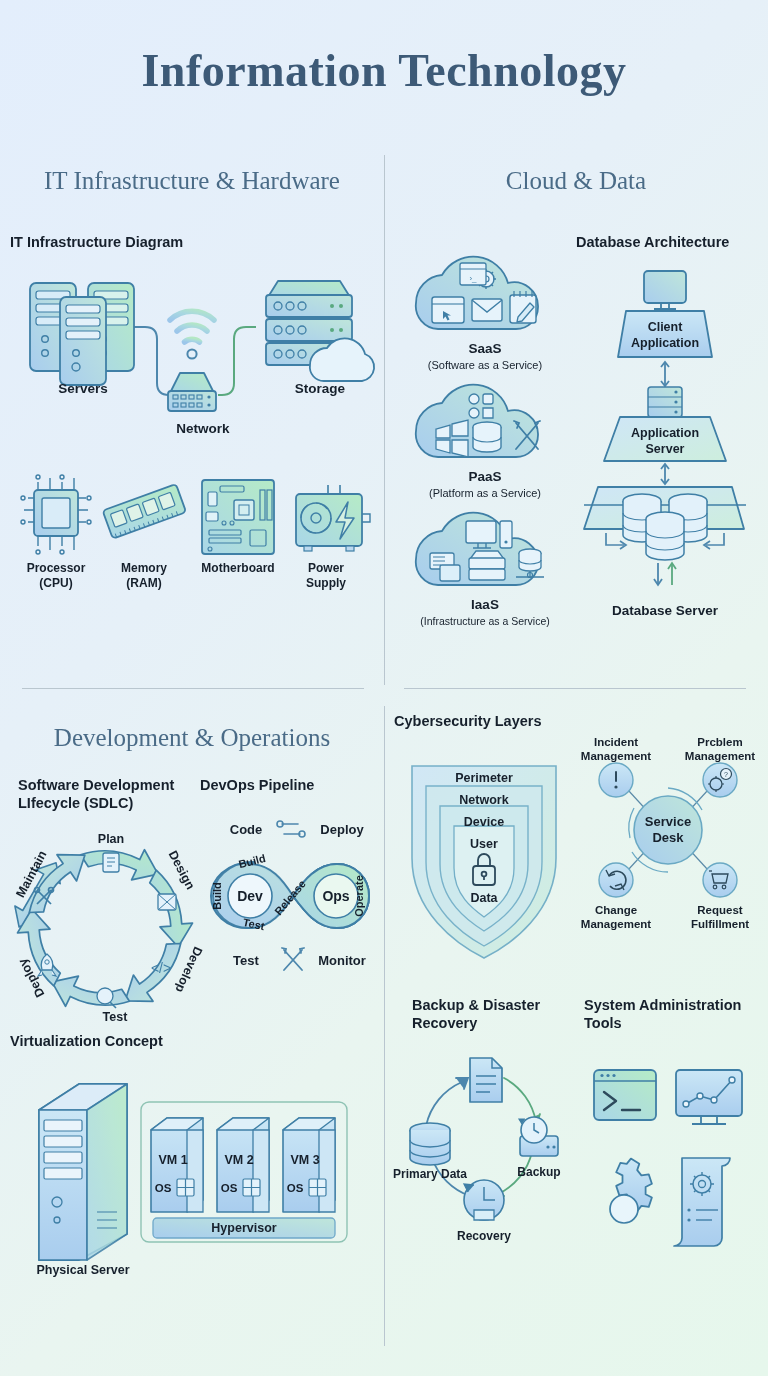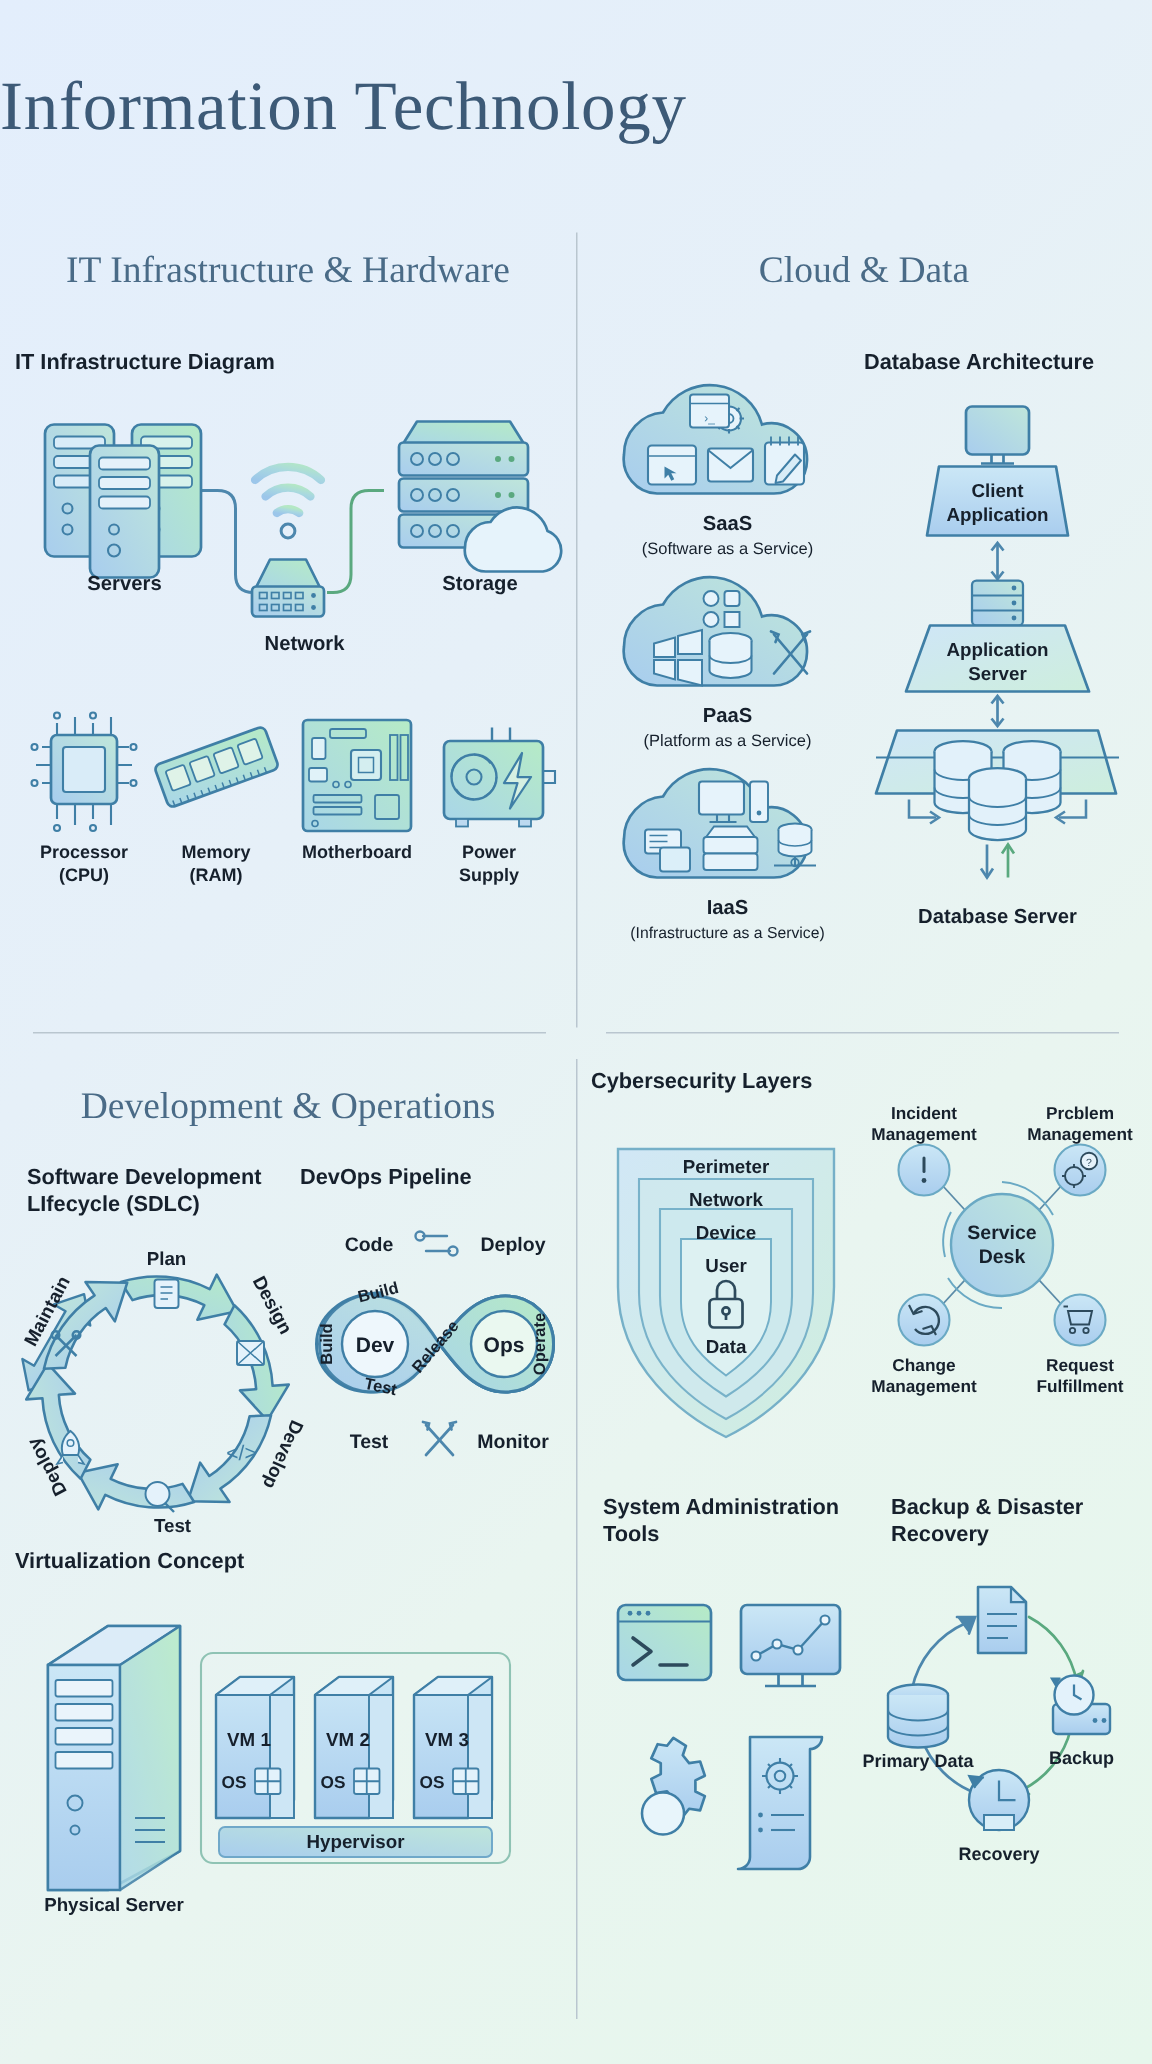--- a/index.html
+++ b/index.html
@@ -10,23 +10,24 @@
     height: 1376px;
     font-family: "Liberation Sans", sans-serif;
     background: linear-gradient(135deg, #e3eefc 0%, #e6f0f8 35%, #e9f5f0 65%, #e6f7ec 100%);
     position: relative;
     overflow: hidden;
     color: #1b2430;
   }
 
   
   .main-title {
+    text-align: center;
     font-family: "Liberation Serif", serif;
     font-size: 46px;
-    font-weight: 400;
+    font-weight: 700;
     color: #3d5a77;
     letter-spacing: .5px;
     padding-top: 48px;
     line-height: 1;
   }
 
   
   .grid {
     position: absolute;
     top: 145px; left: 0;
@@ -52,21 +53,21 @@
   }
   .sub-title {
     text-align: left;
     font-size: 14.5px;
     font-weight: bold;
     color: #16202c;
     line-height: 1.25;
   }
 
   svg { display: block; overflow: visible; }
-  .row { display: flex; align-items: flex-start; }
+  .row { display: flex; justify-content: center; align-items: flex-start; }
 
   .col-pair { display: flex; }
   .col-pair > div { flex: 1; }
 </style>
 </head>
 <body>
 
 <svg width="0" height="0" style="position:absolute">
   <defs>
     <linearGradient id="gBG" x1="0" y1="1" x2="1" y2="0">
@@ -661,60 +662,20 @@
           <text x="40" y="196" text-anchor="middle" font-size="11.5" font-weight="bold" font-family="Liberation Sans, sans-serif" fill="#16202c">Change</text>
           <text x="40" y="210" text-anchor="middle" font-size="11.5" font-weight="bold" font-family="Liberation Sans, sans-serif" fill="#16202c">Management</text>
           <text x="144" y="196" text-anchor="middle" font-size="11.5" font-weight="bold" font-family="Liberation Sans, sans-serif" fill="#16202c">Request</text>
           <text x="144" y="210" text-anchor="middle" font-size="11.5" font-weight="bold" font-family="Liberation Sans, sans-serif" fill="#16202c">Fulfillment</text>
         </svg>
       </div>
     </div>
 
     <div class="col-pair" style="margin-top:24px">
       <div>
-        <div class="sub-title" style="padding:0 8px">System Administration Tools</div>
-        <svg width="182" height="200" viewBox="0 0 182 200" style="margin-top:22px">
-          <g>
-            <rect x="18" y="16" width="62" height="50" rx="5" fill="url(#gGreen)" stroke="#3f7fa6" stroke-width="1.8"></rect>
-            <path d="M18 27 h62" stroke="#3f7fa6" stroke-width="1.3"></path>
-            <circle cx="26" cy="21.5" r="1.6" fill="#3f7fa6"></circle>
-              <circle cx="32" cy="21.5" r="1.6" fill="#3f7fa6"></circle>
-              <circle cx="38" cy="21.5" r="1.6" fill="#3f7fa6"></circle>
-            <path d="M28 38 l12 9 -12 9" fill="none" stroke="#2d4a5c" stroke-width="2.4" stroke-linejoin="round" stroke-linecap="round"></path>
-            <path d="M46 56 h18" stroke="#2d4a5c" stroke-width="2.4" stroke-linecap="round"></path>
-          </g>
-          <g>
-            <rect x="100" y="16" width="66" height="46" rx="4" fill="url(#gV)" stroke="#3f7fa6" stroke-width="1.8"></rect>
-            <path d="M125 62 v8 h16 v-8 M116 70 h34" fill="none" stroke="#3f7fa6" stroke-width="1.8"></path>
-            <path d="M110 50 L124 42 L138 46 L156 26" fill="none" stroke="#3f7fa6" stroke-width="1.6"></path>
-            <circle cx="110" cy="50" r="3" fill="#eaf5fc" stroke="#3f7fa6" stroke-width="1.4"></circle>
-            <circle cx="124" cy="42" r="3" fill="#eaf5fc" stroke="#3f7fa6" stroke-width="1.4"></circle>
-            <circle cx="138" cy="46" r="3" fill="#eaf5fc" stroke="#3f7fa6" stroke-width="1.4"></circle>
-            <circle cx="156" cy="26" r="3" fill="#eaf5fc" stroke="#3f7fa6" stroke-width="1.4"></circle>
-          </g>
-          <g>
-            <path d="M48 96 l6 1 4 -5 8 5 -2 6 4 5 7 -1 3 9 -6 3 0 7 6 3 -3 9 -7 -1 -4 5 -8 -5 2 -6 -4 -5 -7 1 -3 -9 6 -3 0 -7 -6 -3 Z" transform="translate(-6,8) scale(1.05)" fill="url(#gV)" stroke="#3f7fa6" stroke-width="1.7" stroke-linejoin="round"></path>
-            <circle cx="48" cy="155" r="14" fill="#e8f5fb" stroke="#3f7fa6" stroke-width="1.7"></circle>
-          </g>
-          <g>
-            <path d="M106 104 h48 a8 8 0 0 1 -8 8 v72 a8 8 0 0 1 -8 8 h-40 a8 8 0 0 0 8 -8 Z" fill="url(#gV)" stroke="#3f7fa6" stroke-width="1.7" stroke-linejoin="round"></path>
-            <circle cx="126" cy="130" r="9" fill="none" stroke="#3f7fa6" stroke-width="1.5"></circle>
-            <circle cx="126" cy="130" r="3.5" fill="none" stroke="#3f7fa6" stroke-width="1.3"></circle>
-            <g stroke="#3f7fa6" stroke-width="1.4">
-                <path d="M126 118 v3 M126 139 v3 M114 130 h3 M135 130 h3 M118 122 l2 2 M132 136 l2 2 M134 122 l-2 2 M120 136 l-2 2"></path>
-              </g>
-            <circle cx="113" cy="156" r="1.6" fill="#3f7fa6"></circle>
-              <path d="M120 156 h22" stroke="#3f7fa6" stroke-width="1.4"></path>
-            <circle cx="113" cy="166" r="1.6" fill="#3f7fa6"></circle>
-              <path d="M120 166 h16" stroke="#3f7fa6" stroke-width="1.4"></path>
-          </g>
-        </svg>
-      </div>
-
-      <div>
         <div class="sub-title" style="padding:0 18px">Backup &amp; Disaster Recovery</div>
         <svg width="182" height="210" viewBox="0 0 182 210" style="margin-top:10px">
           <g fill="none" stroke-width="1.8" stroke-linecap="round">
             <path d="M110 36 a62 62 0 0 1 32 44" stroke="#5aa97f"></path>
               <path d="M146 72 l-4 12 -10 -6" fill="#5aa97f" stroke="#5aa97f"></path>
             <path d="M138 110 a62 62 0 0 1 -34 42" stroke="#5aa97f"></path>
               <path d="M100 144 l-2 12 12 -2" fill="#5aa97f" stroke="#5aa97f"></path>
             <path d="M76 154 a62 62 0 0 1 -38 -38" stroke="#4d87ad"></path>
               <path d="M42 122 l-6 -10 12 -2" fill="#4d87ad" stroke="#4d87ad"></path>
             <path d="M32 84 a62 62 0 0 1 36 -44" stroke="#4d87ad"></path>
@@ -742,16 +703,56 @@
           <g>
             <ellipse cx="36" cy="88" rx="20" ry="7" fill="url(#gV)" stroke="#3f7fa6" stroke-width="1.6"></ellipse>
             <path d="M16 88 v28 a20 7 0 0 0 40 0 v-28" fill="url(#gV)" stroke="#3f7fa6" stroke-width="1.6"></path>
             <path d="M16 98 a20 7 0 0 0 40 0 M16 108 a20 7 0 0 0 40 0" fill="none" stroke="#3f7fa6" stroke-width="1.3"></path>
           </g>
           <text x="36" y="136" text-anchor="middle" font-size="12" font-weight="bold" font-family="Liberation Sans, sans-serif" fill="#16202c">Primary Data</text>
           <text x="145" y="134" text-anchor="middle" font-size="12" font-weight="bold" font-family="Liberation Sans, sans-serif" fill="#16202c">Backup</text>
           <text x="90" y="198" text-anchor="middle" font-size="12" font-weight="bold" font-family="Liberation Sans, sans-serif" fill="#16202c">Recovery</text>
         </svg>
       </div>
+
+      <div>
+        <div class="sub-title" style="padding:0 8px">System Administration Tools</div>
+        <svg width="182" height="200" viewBox="0 0 182 200" style="margin-top:22px">
+          <g>
+            <rect x="18" y="16" width="62" height="50" rx="5" fill="url(#gGreen)" stroke="#3f7fa6" stroke-width="1.8"></rect>
+            <path d="M18 27 h62" stroke="#3f7fa6" stroke-width="1.3"></path>
+            <circle cx="26" cy="21.5" r="1.6" fill="#3f7fa6"></circle>
+              <circle cx="32" cy="21.5" r="1.6" fill="#3f7fa6"></circle>
+              <circle cx="38" cy="21.5" r="1.6" fill="#3f7fa6"></circle>
+            <path d="M28 38 l12 9 -12 9" fill="none" stroke="#2d4a5c" stroke-width="2.4" stroke-linejoin="round" stroke-linecap="round"></path>
+            <path d="M46 56 h18" stroke="#2d4a5c" stroke-width="2.4" stroke-linecap="round"></path>
+          </g>
+          <g>
+            <rect x="100" y="16" width="66" height="46" rx="4" fill="url(#gV)" stroke="#3f7fa6" stroke-width="1.8"></rect>
+            <path d="M125 62 v8 h16 v-8 M116 70 h34" fill="none" stroke="#3f7fa6" stroke-width="1.8"></path>
+            <path d="M110 50 L124 42 L138 46 L156 26" fill="none" stroke="#3f7fa6" stroke-width="1.6"></path>
+            <circle cx="110" cy="50" r="3" fill="#eaf5fc" stroke="#3f7fa6" stroke-width="1.4"></circle>
+            <circle cx="124" cy="42" r="3" fill="#eaf5fc" stroke="#3f7fa6" stroke-width="1.4"></circle>
+            <circle cx="138" cy="46" r="3" fill="#eaf5fc" stroke="#3f7fa6" stroke-width="1.4"></circle>
+            <circle cx="156" cy="26" r="3" fill="#eaf5fc" stroke="#3f7fa6" stroke-width="1.4"></circle>
+          </g>
+          <g>
+            <path d="M48 96 l6 1 4 -5 8 5 -2 6 4 5 7 -1 3 9 -6 3 0 7 6 3 -3 9 -7 -1 -4 5 -8 -5 2 -6 -4 -5 -7 1 -3 -9 6 -3 0 -7 -6 -3 Z" transform="translate(-6,8) scale(1.05)" fill="url(#gV)" stroke="#3f7fa6" stroke-width="1.7" stroke-linejoin="round"></path>
+            <circle cx="48" cy="155" r="14" fill="#e8f5fb" stroke="#3f7fa6" stroke-width="1.7"></circle>
+          </g>
+          <g>
+            <path d="M106 104 h48 a8 8 0 0 1 -8 8 v72 a8 8 0 0 1 -8 8 h-40 a8 8 0 0 0 8 -8 Z" fill="url(#gV)" stroke="#3f7fa6" stroke-width="1.7" stroke-linejoin="round"></path>
+            <circle cx="126" cy="130" r="9" fill="none" stroke="#3f7fa6" stroke-width="1.5"></circle>
+            <circle cx="126" cy="130" r="3.5" fill="none" stroke="#3f7fa6" stroke-width="1.3"></circle>
+            <g stroke="#3f7fa6" stroke-width="1.4">
+                <path d="M126 118 v3 M126 139 v3 M114 130 h3 M135 130 h3 M118 122 l2 2 M132 136 l2 2 M134 122 l-2 2 M120 136 l-2 2"></path>
+              </g>
+            <circle cx="113" cy="156" r="1.6" fill="#3f7fa6"></circle>
+              <path d="M120 156 h22" stroke="#3f7fa6" stroke-width="1.4"></path>
+            <circle cx="113" cy="166" r="1.6" fill="#3f7fa6"></circle>
+              <path d="M120 166 h16" stroke="#3f7fa6" stroke-width="1.4"></path>
+          </g>
+        </svg>
+      </div>
     </div>
   </div>
 
 </div>
 
 </body></html>

